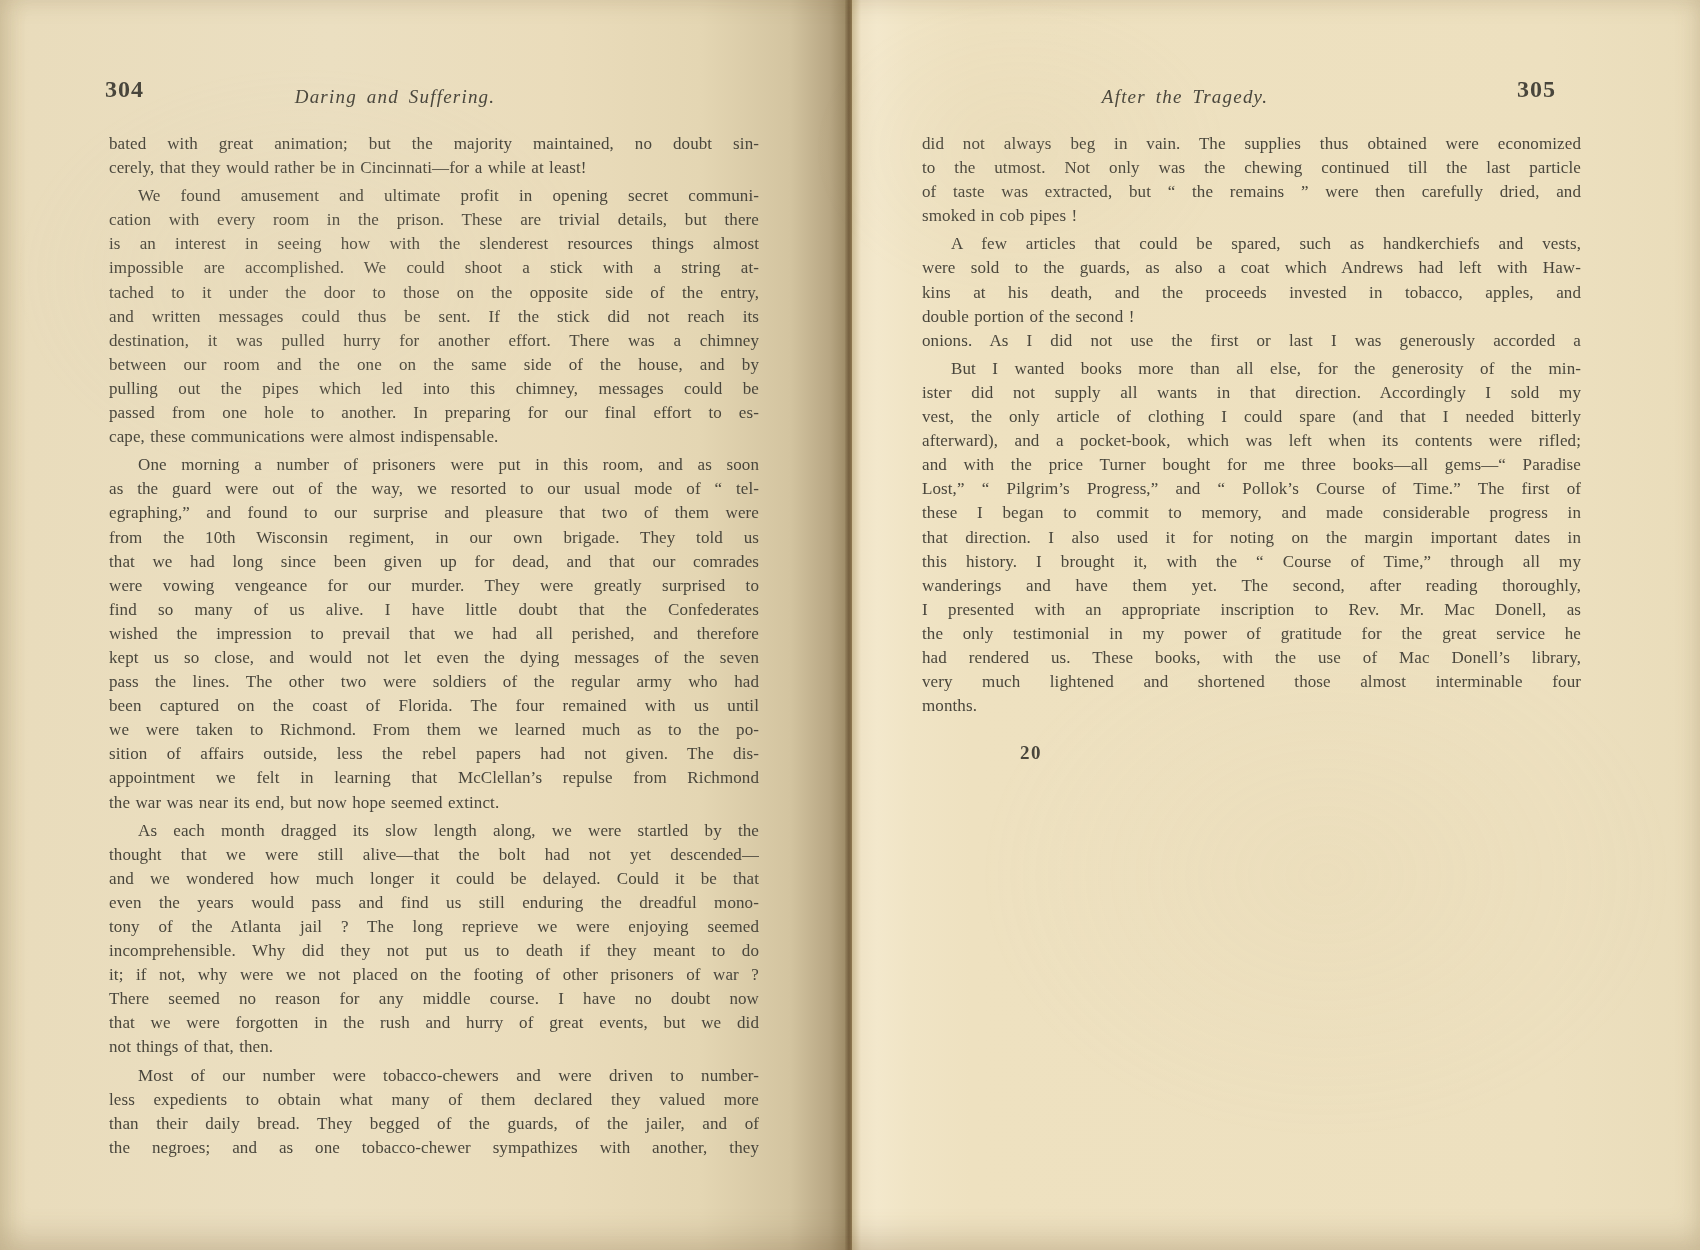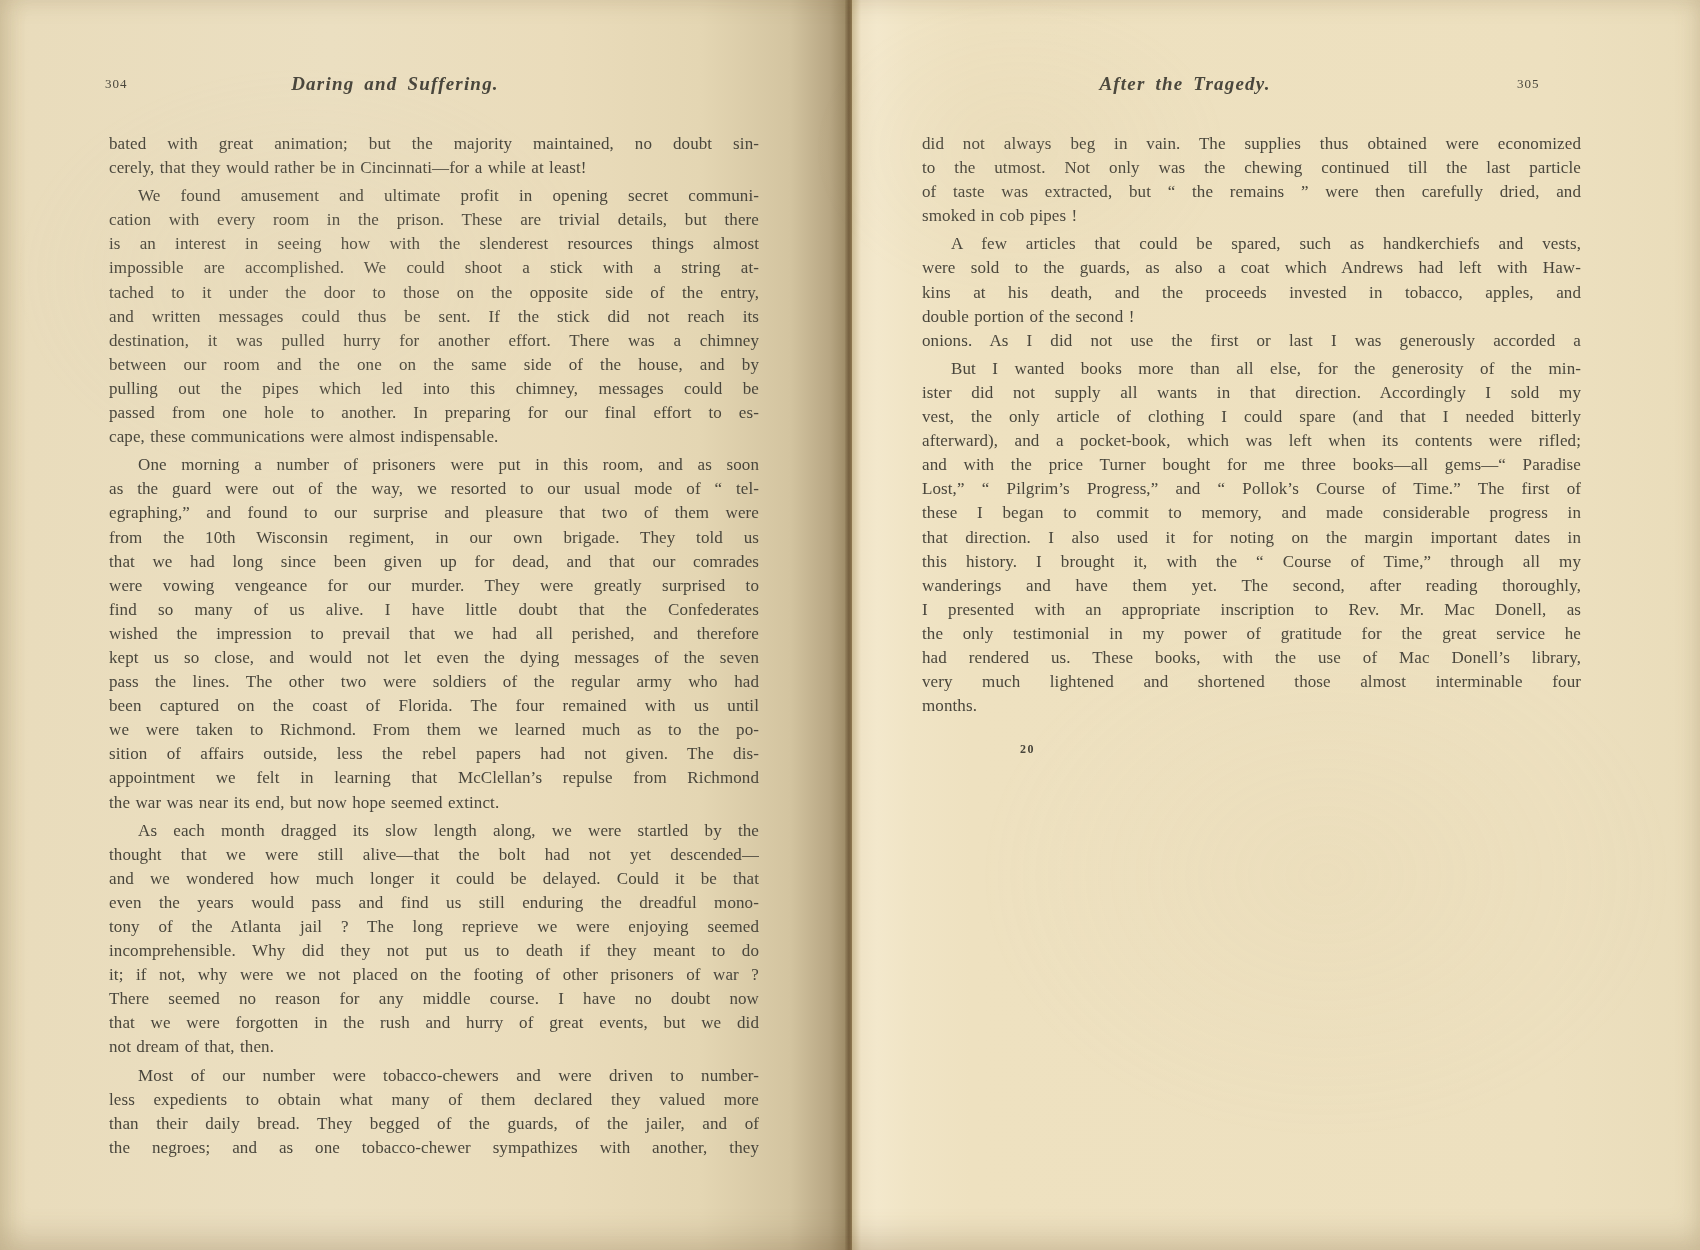--- a/index.html
+++ b/index.html
@@ -41,50 +41,50 @@
   .mottle{
     position:absolute;inset:0;pointer-events:none;opacity:.5;
     background:
       radial-gradient(420px 300px at 18% 22%, rgba(214,196,158,0.25), rgba(0,0,0,0) 70%),
       radial-gradient(500px 380px at 78% 70%, rgba(220,203,165,0.22), rgba(0,0,0,0) 70%),
       radial-gradient(300px 220px at 60% 12%, rgba(199,180,140,0.16), rgba(0,0,0,0) 70%);
   }
   
   .pnum{
     position:absolute;top:76px;
-    font-size:13px;color:var(--ink,#49463c);
+    font-size:24px;color:var(--ink,#49463c);
     letter-spacing:1px;
+    font-weight:bold;
   }
   .ptitle{
-    position:absolute;top:73px;
+    position:absolute;top:86px;
     transform:translateX(-50%);
     font-style:italic;font-size:19px;
     letter-spacing:1.2px;word-spacing:4px;
     color:var(--ink,#4b483e);
     white-space:nowrap;
-    font-weight:bold;
   }
   
   .textblock{
     position:absolute;top:128px;
     color:var(--ink,#49463c);
   }
   .para{margin:4px;}
   .line{
     font-size:17px;
     line-height:24.1px;height:24.1px;
     letter-spacing:.1px;word-spacing:1px;
     text-align:justify;text-align-last:justify;
     overflow:hidden;white-space:normal;
   }
   .line.indent{text-indent:29px;}
   .line.rag{text-align-last:left;}
   .signature{
     position:absolute;
-    font-size:12px;letter-spacing:1.5px;
+    font-size:19px;letter-spacing:1.5px;
     color:var(--ink,#49463c);
     font-weight:bold;
   }
 </style>
 </head>
 <body>
 
 <div class="spread">
 
   <div class="page page-left">
@@ -128,21 +128,21 @@
         <div class="para">
           <div class="line indent">As each month dragged its slow length along, we were startled by the</div>
           <div class="line">thought that we were still alive—that the bolt had not yet descended—</div>
           <div class="line">and we wondered how much longer it could be delayed. Could it be that</div>
           <div class="line">even the years would pass and find us still enduring the dreadful mono-</div>
           <div class="line">tony of the Atlanta jail ? The long reprieve we were enjoying seemed</div>
           <div class="line">incomprehensible. Why did they not put us to death if they meant to do</div>
           <div class="line">it; if not, why were we not placed on the footing of other prisoners of war ?</div>
           <div class="line">There seemed no reason for any middle course. I have no doubt now</div>
           <div class="line">that we were forgotten in the rush and hurry of great events, but we did</div>
-          <div class="line rag">not dream of that, then.</div>
+          <div class="line rag">not things of that, then.</div>
         </div>
         <div class="para">
           <div class="line indent">Most of our number were tobacco-chewers and were driven to number-</div>
           <div class="line">less expedients to obtain what many of them declared they valued more</div>
           <div class="line">than their daily bread. They begged of the guards, of the jailer, and of</div>
           <div class="line">the negroes; and as one tobacco-chewer sympathizes with another, they</div>
         </div>
       </div>
   </div>
 

